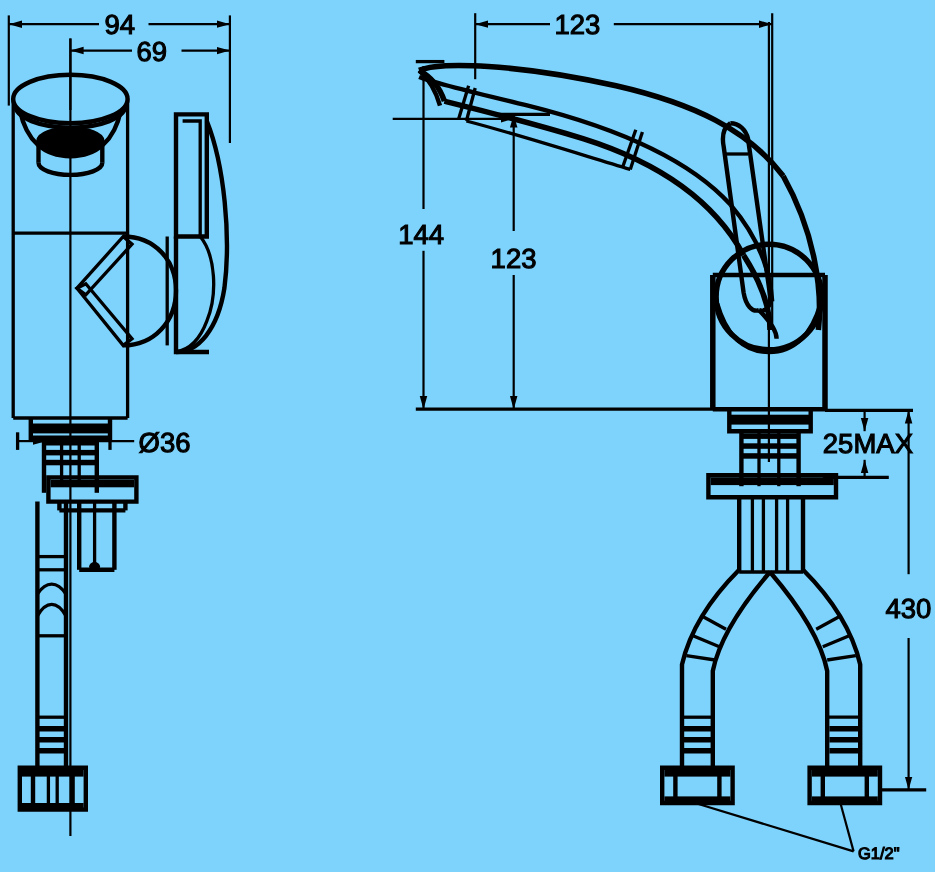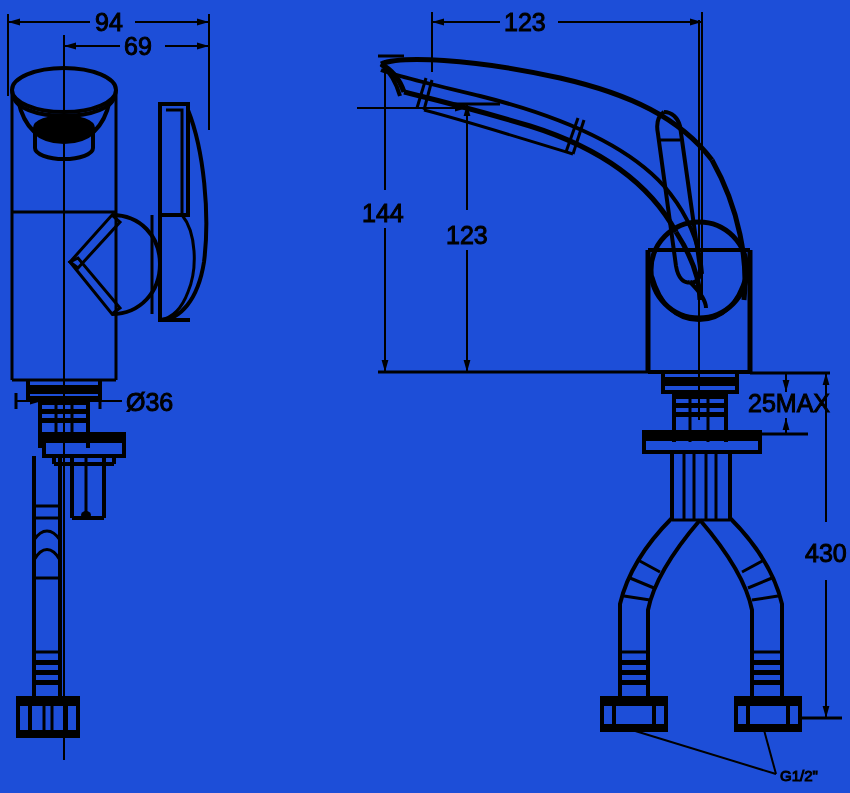--- a/index.html
+++ b/index.html
@@ -1,18 +1,18 @@
 <!DOCTYPE html>
 <html><head>
 <meta charset="utf-8">
 <style>
   html,body{margin:0;padding:0;background:#ffffff;}
   body{width:850px;height:793px;overflow:hidden;
        font-family:"Liberation Sans","DejaVu Sans",sans-serif;}
-  #sheet{position:relative;width:850px;height:793px;background:#1d4ed8;}
+  #sheet{position:relative;width:850px;height:793px;background:#7dd3fc;}
   svg{display:block;}
   .dimtext{font-family:"Liberation Sans","DejaVu Sans",sans-serif;
            font-size:25px;fill:#000;}
   .dimtext-sm{font-family:"Liberation Sans","DejaVu Sans",sans-serif;
            font-size:15px;fill:#000;}
 </style>
 </head>
 <body>
 
 <div id="sheet">

